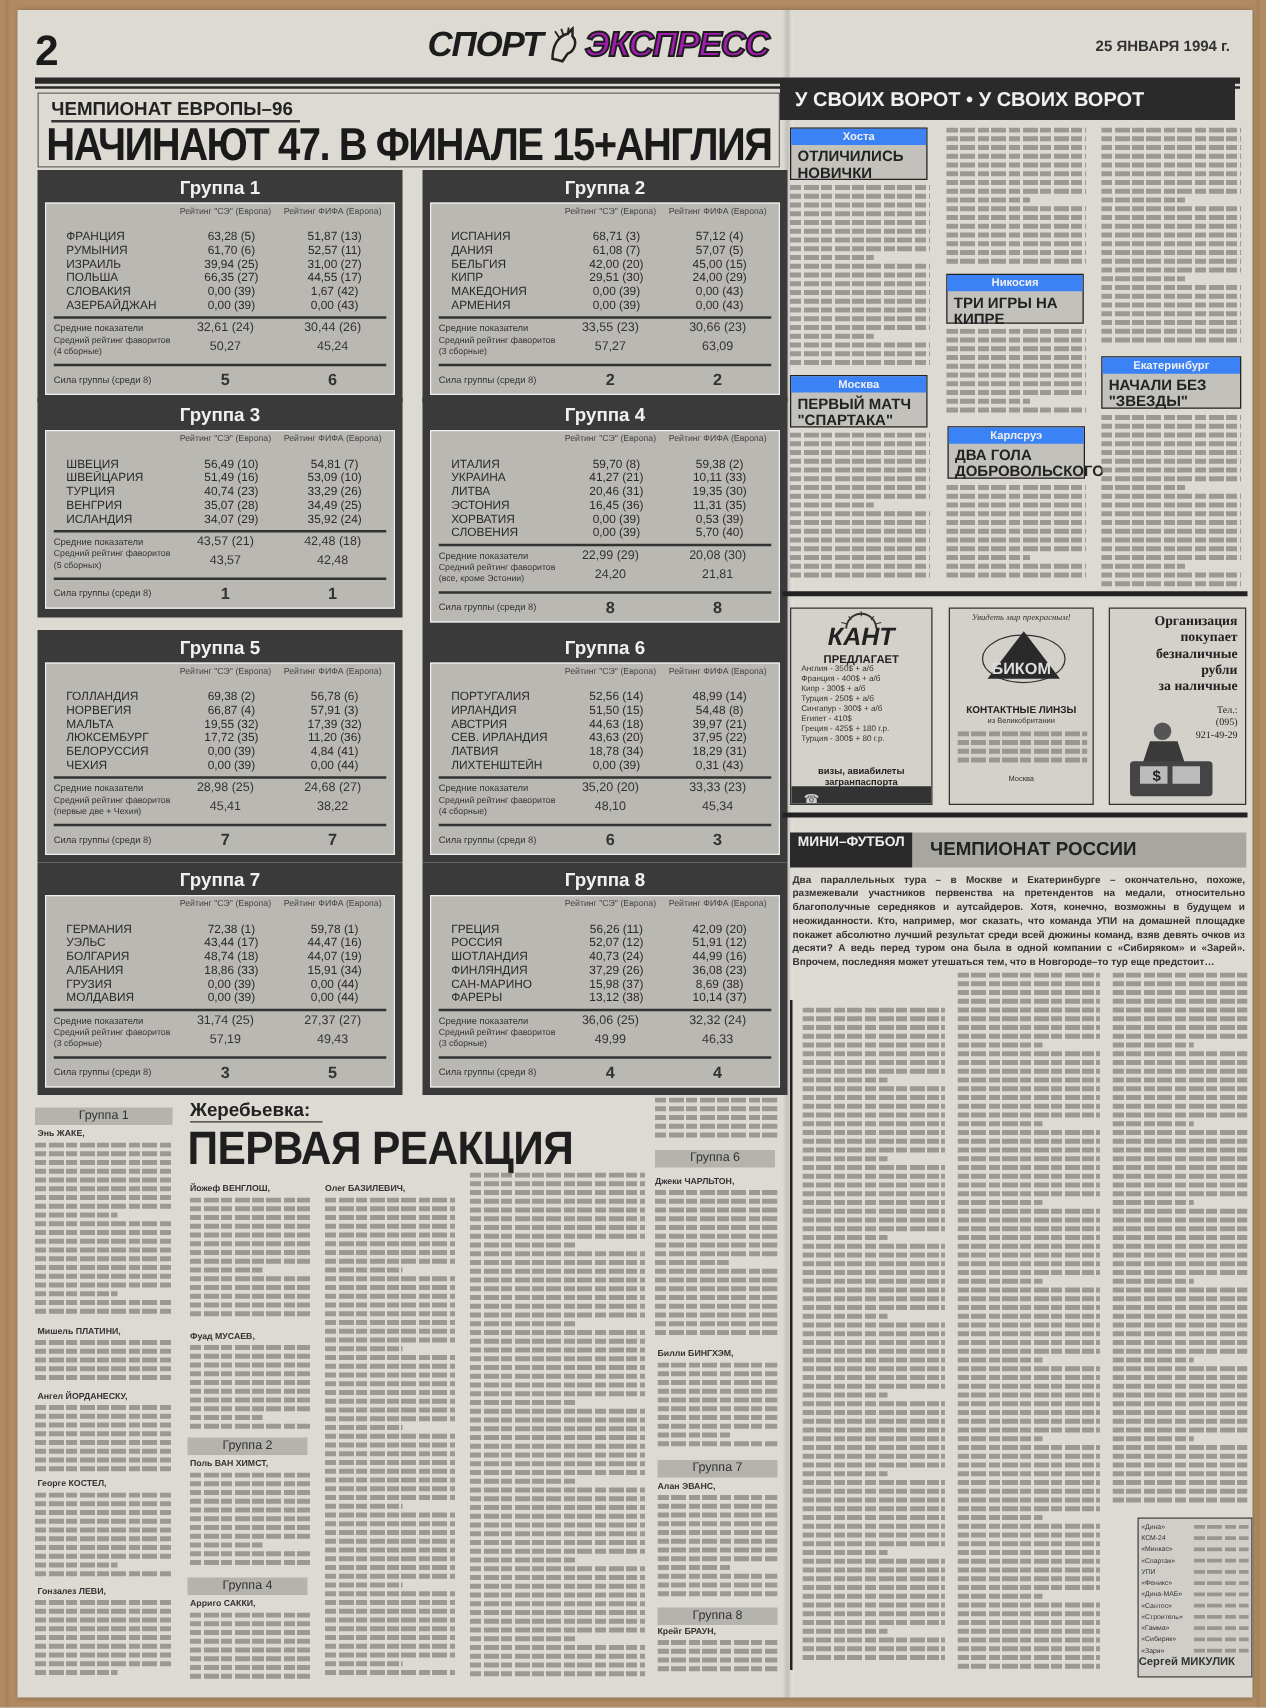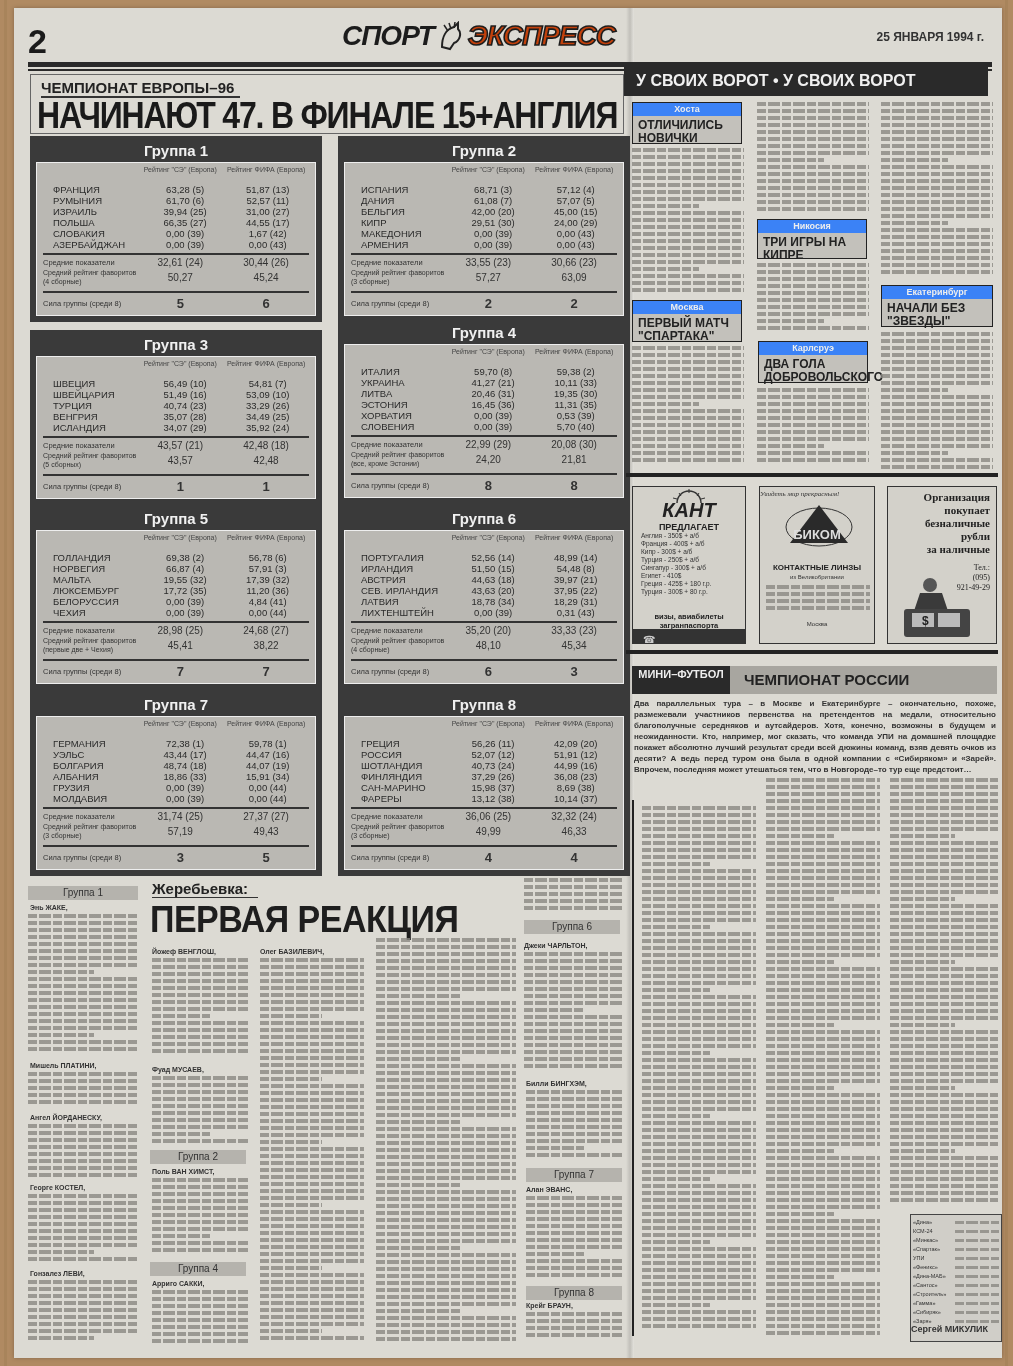--- a/index.html
+++ b/index.html
@@ -17,21 +17,21 @@
     box-shadow: 0 0 4px rgba(0,0,0,.25);
   }
   .fold { position:absolute; left:612px; top:0; width:8px; height:100%;
     background: linear-gradient(90deg, rgba(0,0,0,0) 0%, rgba(0,0,0,.12) 50%, rgba(255,255,255,.2) 100%); }
 
   
   .pageno { position:absolute; left:14px; top:14px; font: 900 34px "Liberation Sans", sans-serif; color:#1b1b1b; }
   .masthead { position:absolute; left:328px; top:8px; height:40px; display:flex; align-items:center; gap:4px; }
   .mast-sport { font: 900 italic 28px "Liberation Sans", sans-serif; color:#1c1c1c; letter-spacing:-1px; }
   .mast-logo { width:26px; height:30px; }
-  .mast-express { font: 900 italic 28px "Liberation Sans", sans-serif; color:#c2410c;
+  .mast-express { font: 900 italic 28px "Liberation Sans", sans-serif; color:#a21caf;
     -webkit-text-stroke: 1.6px #1c1c1c; letter-spacing:-1px; }
   .date { position:absolute; right:18px; top:22px; font: bold 12px "Liberation Sans", sans-serif; color:#333; }
   .rule-thick { position:absolute; left:14px; right:10px; top:54px; height:5px; background:#2a2a2a; }
   .rule-thin { position:absolute; left:14px; right:10px; top:61px; height:1.5px; background:#2a2a2a; }
 
   
   .euro-box { position:absolute; left:16px; top:66px; width:594px; height:60px; border:1px solid #666; }
   .euro-kicker { position:absolute; left:10px; top:4px; font: bold 15px "Liberation Sans", sans-serif; color:#222;
     border-bottom: 2px solid #333; padding-right: 6px; }
   .euro-title { position:absolute; left:6px; top:20px; font: 900 32px "Liberation Sans", sans-serif; color:#1a1a1a;
@@ -225,21 +225,21 @@
       <span class="c2">63,09</span>
           </div>
           <div class="gsep"></div>
           <div class="gstr">
       <span class="c0">Сила группы (среди 8)</span>
       <span class="c1">2</span>
       <span class="c2">2</span>
           </div>
         </div>
       </div>
-      <div class="gbox" style="left: 16px; top: 322px; min-height: 176px;">
+      <div class="gbox" style="left: 16px; top: 310px; min-height: 176px;">
         <div class="gtitle">Группа 3</div>
         <div class="ginner">
           <div class="ghead">
             <span class="c0"></span>
       <span class="c1">Рейтинг "СЭ" (Европа)</span>
       <span class="c2">Рейтинг ФИФА (Европа)</span>
           </div>
           <div class="grow">
         <span class="c0">ШВЕЦИЯ</span>
         <span class="c1">56,49 (10)</span>
@@ -748,21 +748,21 @@
         <div>Греция - 425$ + 180 г.р.</div>
         <div>Турция - 300$ + 80 г.р.</div>
       </div>
     <div style="text-align:center;font:bold 7.5px 'Liberation Sans',sans-serif;color:#222;margin-top:16px;padding:0 4px">визы, авиабилеты загранпаспорта</div>
     <div style="position:absolute;left:0;right:0;bottom:0;height:14px;background:#333">
       <span style="color:#ccc;font-size:10px;padding-left:10px">☎</span>
     </div>
   </div>
 
   <div class="ad" style="left:745px;top:478px;width:116px;height:158px">
-    <div style="font:italic 7px 'Liberation Serif',serif;text-align:left;margin-top:3px;color:#333">Увидеть мир прекрасным!</div>
+    <div style="font:italic 7px 'Liberation Serif',serif;text-align:center;margin-top:3px;color:#333">Увидеть мир прекрасным!</div>
     <svg style="position:absolute;left:24px;top:16px" width="70" height="44" viewBox="0 0 70 44">
       <ellipse cx="35" cy="24" rx="33" ry="19" fill="none" stroke="#333" stroke-width="1"></ellipse>
       <polygon points="35,2 64,40 6,40" fill="#2a2a2a"></polygon>
     </svg>
     <div style="position:absolute;left:0;right:0;top:40px;text-align:center;font:900 13px 'Liberation Sans',sans-serif;color:#ddd">БИКОМ</div>
     <div style="position:absolute;left:0;right:0;top:76px;text-align:center;font:bold 8px 'Liberation Sans',sans-serif;color:#222">КОНТАКТНЫЕ ЛИНЗЫ</div>
     <div style="position:absolute;left:0;right:0;top:87px;text-align:center;font:6px 'Liberation Sans',sans-serif;color:#333">из Великобритании</div>
     <div class="textcol lines" style="left:6px;top:98px;width:104px;height:30px">
         <div class="textline"></div>
         <div class="textline"></div>

